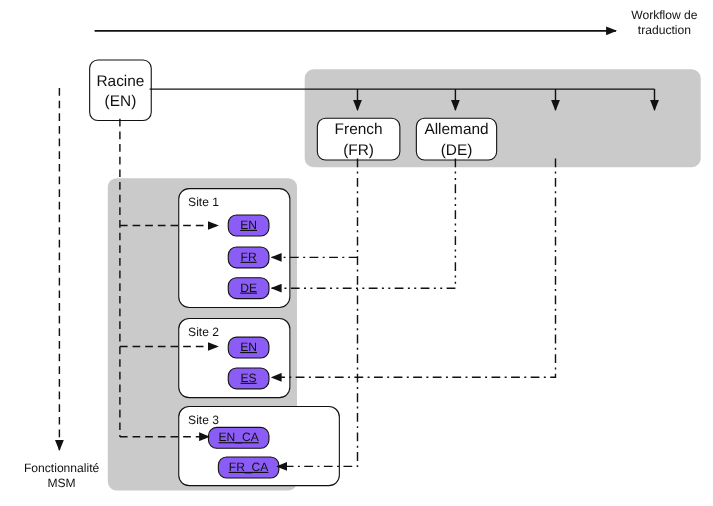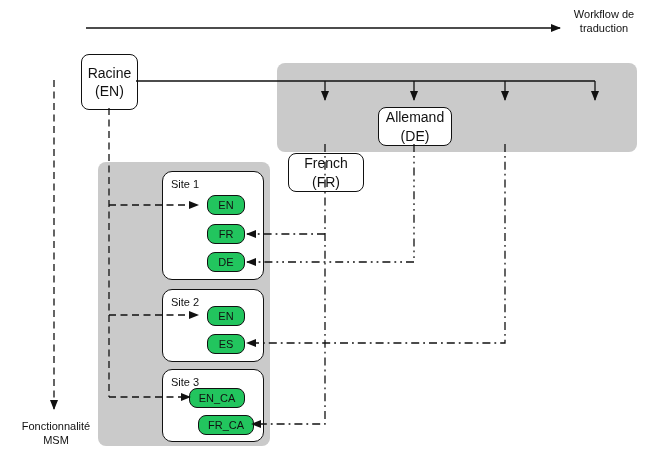--- a/index.html
+++ b/index.html
@@ -14,23 +14,23 @@
     position:absolute;background:#fff;border:1.4px solid #111;border-radius:8px;
     display:flex;flex-direction:column;align-items:center;justify-content:center;
     font-size:14px;line-height:1.3;z-index:2;text-align:center;
   }
   .site{
     position:absolute;background:#fff;border:1.4px solid #111;border-radius:10px;
     z-index:2;font-size:11px;
   }
   .site-label{position:absolute;left:8px;top:6px;}
   .chip{
-    position:absolute;background:#22c55e;border:1.4px solid #111;border-radius:8px;
+    position:absolute;background:#8b5cf6;border:1.4px solid #111;border-radius:8px;
     width:38px;height:20px;display:flex;align-items:center;justify-content:center;
-    font-size:11px;z-index:2;box-sizing:border-box;
+    font-size:11px;z-index:2;box-sizing:border-box;text-decoration:underline;
   }
   .chip.wide{width:56px;}
   .flabel{position:absolute;font-size:11px;line-height:1.25;z-index:2;text-align:center;}
   #workflow-label{left:570px;top:8px;width:68px;}
   #msm-label{left:9px;top:420px;width:94px;}
   svg.overlay{position:absolute;left:0;top:0;width:648px;height:460px;z-index:4;pointer-events:none;}
   svg.overlay path{fill:none;stroke:#111;stroke-width:1.3px;}
   svg.overlay path.thick{stroke-width:1.5px;}
   svg.overlay path.dashed{stroke-dasharray:7 4.5;}
   svg.overlay path.dashdot{stroke-dasharray:8 4 1.8 4;}
@@ -42,21 +42,21 @@
 <div id="canvas">
 
   <div id="panel-top" class="panel"></div>
   <div id="panel-left" class="panel"></div>
 
   <div class="node" style="left:81px;top:54px;width:55px;height:54px;">
     <div>Racine</div>
     <div>(EN)</div>
   </div>
 
-  <div class="node" style="left:288px;top:107px;width:74px;height:37px;margin-top:46px;">
+  <div class="node" style="left:288px;top:107px;width:74px;height:37px;">
     <div>French</div>
     <div>(FR)</div>
   </div>
   <div class="node" style="left:378px;top:107px;width:72px;height:37px;">
     <div>Allemand</div>
     <div>(DE)</div>
   </div>
 
   <div class="site" style="left:162px;top:171px;width:100px;height:107px;">
     <div class="site-label">Site 1</div>
@@ -64,21 +64,21 @@
     <div class="chip" style="left:44px;top:52px;">FR</div>
     <div class="chip" style="left:44px;top:80px;">DE</div>
   </div>
 
   <div class="site" style="left:162px;top:289px;width:100px;height:71px;">
     <div class="site-label">Site 2</div>
     <div class="chip" style="left:44px;top:16px;">EN</div>
     <div class="chip" style="left:44px;top:44px;">ES</div>
   </div>
 
-  <div class="site" style="left:162px;top:369px;width:100px;height:71px;">
+  <div class="site" style="left:162px;top:369px;width:100px;height:71px;padding-left:45px;">
     <div class="site-label">Site 3</div>
     <div class="chip wide" style="left:26px;top:18px;">EN_CA</div>
     <div class="chip wide" style="left:35px;top:45px;">FR_CA</div>
   </div>
 
   <div id="workflow-label" class="flabel">Workflow de traduction</div>
   <div id="msm-label" class="flabel">Fonctionnalité MSM</div>
 
   <svg class="overlay" viewBox="0 0 648 460" xmlns="http://www.w3.org/2000/svg">
     <defs>

